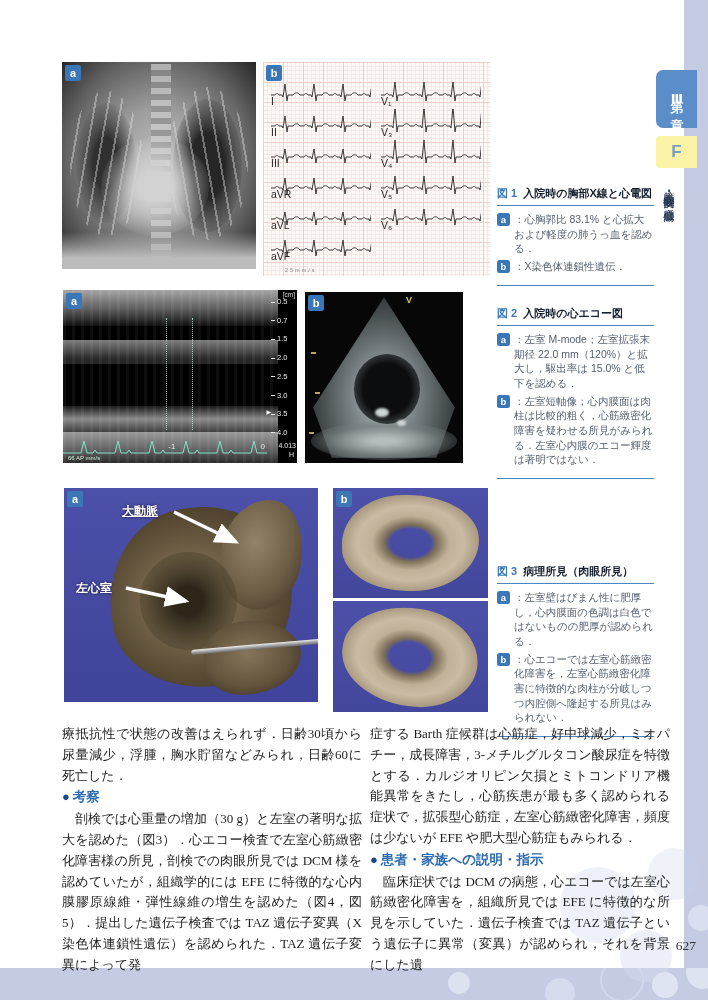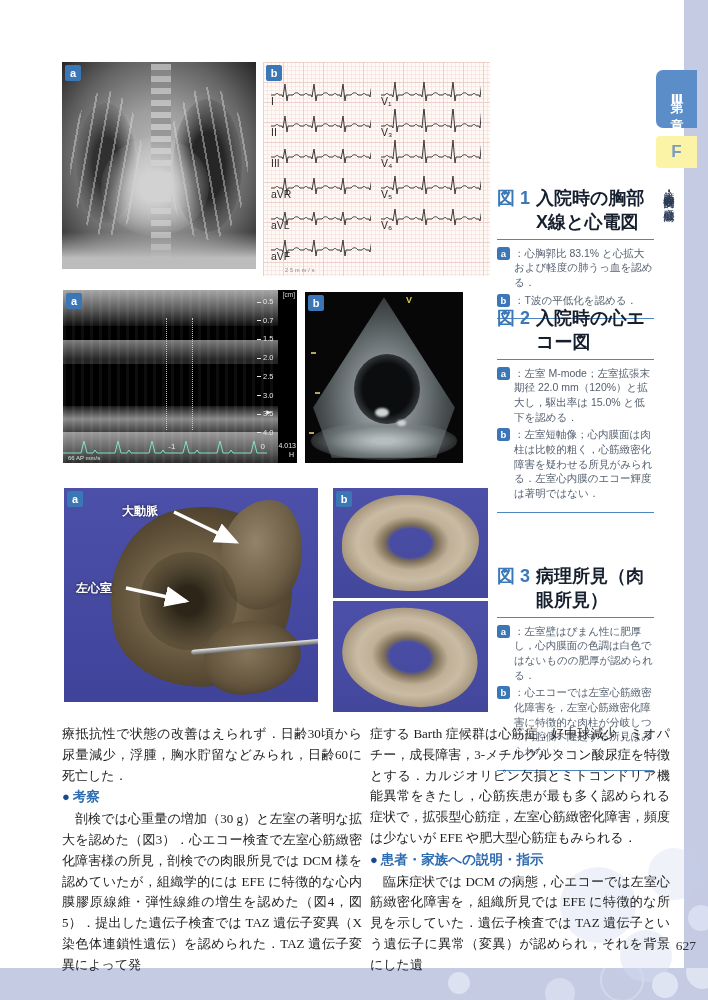--- a/index.html
+++ b/index.html
@@ -41,21 +41,21 @@
   .d9{left:688px;top:905px;width:26px;height:26px;background:rgba(223,228,242,0.8);}
 
   
   .panel{position:absolute;overflow:hidden;}
   .corner-chip{
     position:absolute;top:3px;left:3px;width:16px;height:16px;background:#3b77b6;color:#fff;
     font-weight:bold;font-size:11px;line-height:16px;text-align:center;border-radius:2px;z-index:8;
   }
   .cap{position:absolute;width:157px;z-index:3;}
   .cap-title{
-    display:flex;gap:6px;font-weight:bold;font-size:18px;line-height:1.35;color:#161f2d;
+    display:flex;gap:6px;font-weight:bold;font-size:11px;line-height:1.35;color:#161f2d;
     padding-bottom:4px;border-bottom:1px solid #4f86c2;
   }
   .cap-fig{color:#3a78b8;white-space:nowrap;}
   .cap-items{border-bottom:1px solid #4f86c2;padding:6px 0 8px;}
   .cap-item{display:flex;gap:4px;font-size:10.5px;line-height:1.4;color:#55606f;margin-bottom:3px;}
   .chip{
     flex:0 0 auto;width:13px;height:13px;background:#3b77b6;color:#fff;font-weight:bold;
     font-size:9.5px;line-height:13px;text-align:center;border-radius:2.5px;margin-top:1px;
   }
   .cap-text{flex:1 1 auto;}
@@ -93,21 +93,21 @@
 
   
   .mmode{left:63px;top:290px;width:234px;height:173px;background:#000;}
   .mm-band{position:absolute;left:0;width:92%;}
   .mm-b1{top:0;height:36px;background:linear-gradient(#a6a6a6,#5a5a5a 55%,#101010);}
   .mm-b2{top:50px;height:24px;background:linear-gradient(#8b8b8b,#2a2a2a 80%);opacity:.9;}
   .mm-b3{top:116px;height:26px;background:linear-gradient(#1a1a1a,#8a8a8a 50%,#404040);}
   .mm-b4{top:142px;height:31px;background:linear-gradient(#9b9b9b,#5f5f5f 60%,#2c2c2c);}
   .mm-texture{position:absolute;inset:0;width:92%;background:repeating-linear-gradient(90deg,rgba(255,255,255,.05) 0 3px,transparent 3px 9px);}
   .mm-dotline{position:absolute;top:28px;height:112px;width:0;border-left:1px dotted #cfe8e0;opacity:.85;}
-  .mm-scale{position:absolute;right:16px;top:8px;bottom:26px;width:24px;display:flex;flex-direction:column;justify-content:space-between;}
+  .mm-scale{position:absolute;right:2px;top:8px;bottom:26px;width:24px;display:flex;flex-direction:column;justify-content:space-between;}
   .mm-tick{display:flex;align-items:center;gap:2px;color:#e6e6e6;font-size:7.5px;line-height:8px;}
   .mm-dash{display:inline-block;width:4px;height:1px;background:#e6e6e6;}
   .mm-unit{position:absolute;right:2px;top:1px;font-size:6.5px;color:#ddd;}
   .mm-bottomval{position:absolute;right:1px;bottom:14px;font-size:7px;color:#eee;}
   .mm-bottomletter{position:absolute;right:3px;bottom:5px;font-size:7px;color:#eee;}
   .mm-marker{position:absolute;right:26px;top:118px;font-size:6px;color:#f0f0f0;}
   .mm-axis0{position:absolute;left:45%;bottom:12px;font-size:8px;color:#e8e8e8;}
   .mm-axis1{position:absolute;right:32px;bottom:12px;font-size:8px;color:#e8e8e8;}
   .mm-footer{position:absolute;left:5px;bottom:2px;font-size:6px;color:#cfe8d8;}
   .mm-ecg{position:absolute;left:0;bottom:4px;width:214px;height:22px;}
@@ -137,21 +137,21 @@
   .heart-cavity{position:absolute;left:30%;top:30%;width:38%;height:46%;border-radius:50%;transform:rotate(-10deg);
     background:radial-gradient(#2c2518 20%,rgba(70,60,40,.45) 65%,rgba(90,78,55,0));}
   .heart-lobe{position:absolute;left:62%;top:5%;width:32%;height:52%;border-radius:55% 45% 50% 50%/50% 55% 45% 50%;
     background:radial-gradient(ellipse at 40% 40%,#93836a 0%,#6c5d45 55%,#473b28 90%);transform:rotate(10deg);}
   .heart-flap{position:absolute;left:55%;top:62%;width:38%;height:34%;border-radius:45% 55% 60% 40%/50% 50% 55% 45%;
     background:radial-gradient(ellipse at 45% 45%,#85755a 0%,#63543d 55%,#3e3322 90%);transform:rotate(-4deg);}
   .rod{position:absolute;left:50%;top:73%;width:54%;height:5px;border-radius:3px;transform:rotate(-5deg);
     background:linear-gradient(#f0f0f0,#9a9a9a 60%,#6f6f6f);}
   .gross-svg{position:absolute;inset:0;width:100%;height:100%;}
   .gross-label{position:absolute;color:#fff;font-size:12px;font-weight:bold;text-shadow:0 0 3px rgba(0,0,0,.7);z-index:5;}
-  .gl-aorta{left:58px;top:15px;}
+  .gl-aorta{left:58px;top:15px;text-decoration:underline;}
   .gl-lv{left:12px;top:92px;}
 
   
   .cross{width:155px;background:linear-gradient(#4c50a8,#43479c);}
   .cross1{left:333px;top:488px;height:110px;}
   .cross2{left:333px;top:601px;height:111px;}
   .ring{position:absolute;left:6%;top:6%;width:88%;height:88%;
     border-radius:46% 54% 50% 50%/52% 48% 55% 45%;
     background:radial-gradient(ellipse at 50% 50%,rgba(76,80,168,0) 0 21%,#7d6f58 27%,#c0b098 40%,#cabba4 55%,#a5957c 73%,#6e5f4a 89%,rgba(60,50,40,.25) 97%);}
   .cross2 .ring{transform:rotate(8deg);border-radius:52% 48% 46% 54%/48% 52% 50% 50%;}
@@ -294,21 +294,21 @@
   </div>
   <div class="cap-items">
 
       <div class="cap-item">
         <span class="chip">a</span>
         <span class="cap-text">：心胸郭比 83.1% と心拡大および軽度の肺うっ血を認める．</span>
       </div>
 
       <div class="cap-item">
         <span class="chip">b</span>
-        <span class="cap-text">：T波の平低化を認める．</span>
+        <span class="cap-text">：X染色体連鎖性遺伝．</span>
       </div>
     </div>
 </div>
 
 <div class="panel mmode">
   <div class="mm-band mm-b1"></div>
   <div class="mm-band mm-b2"></div>
   <div class="mm-band mm-b3"></div>
   <div class="mm-band mm-b4"></div>
   <div class="mm-texture"></div>

